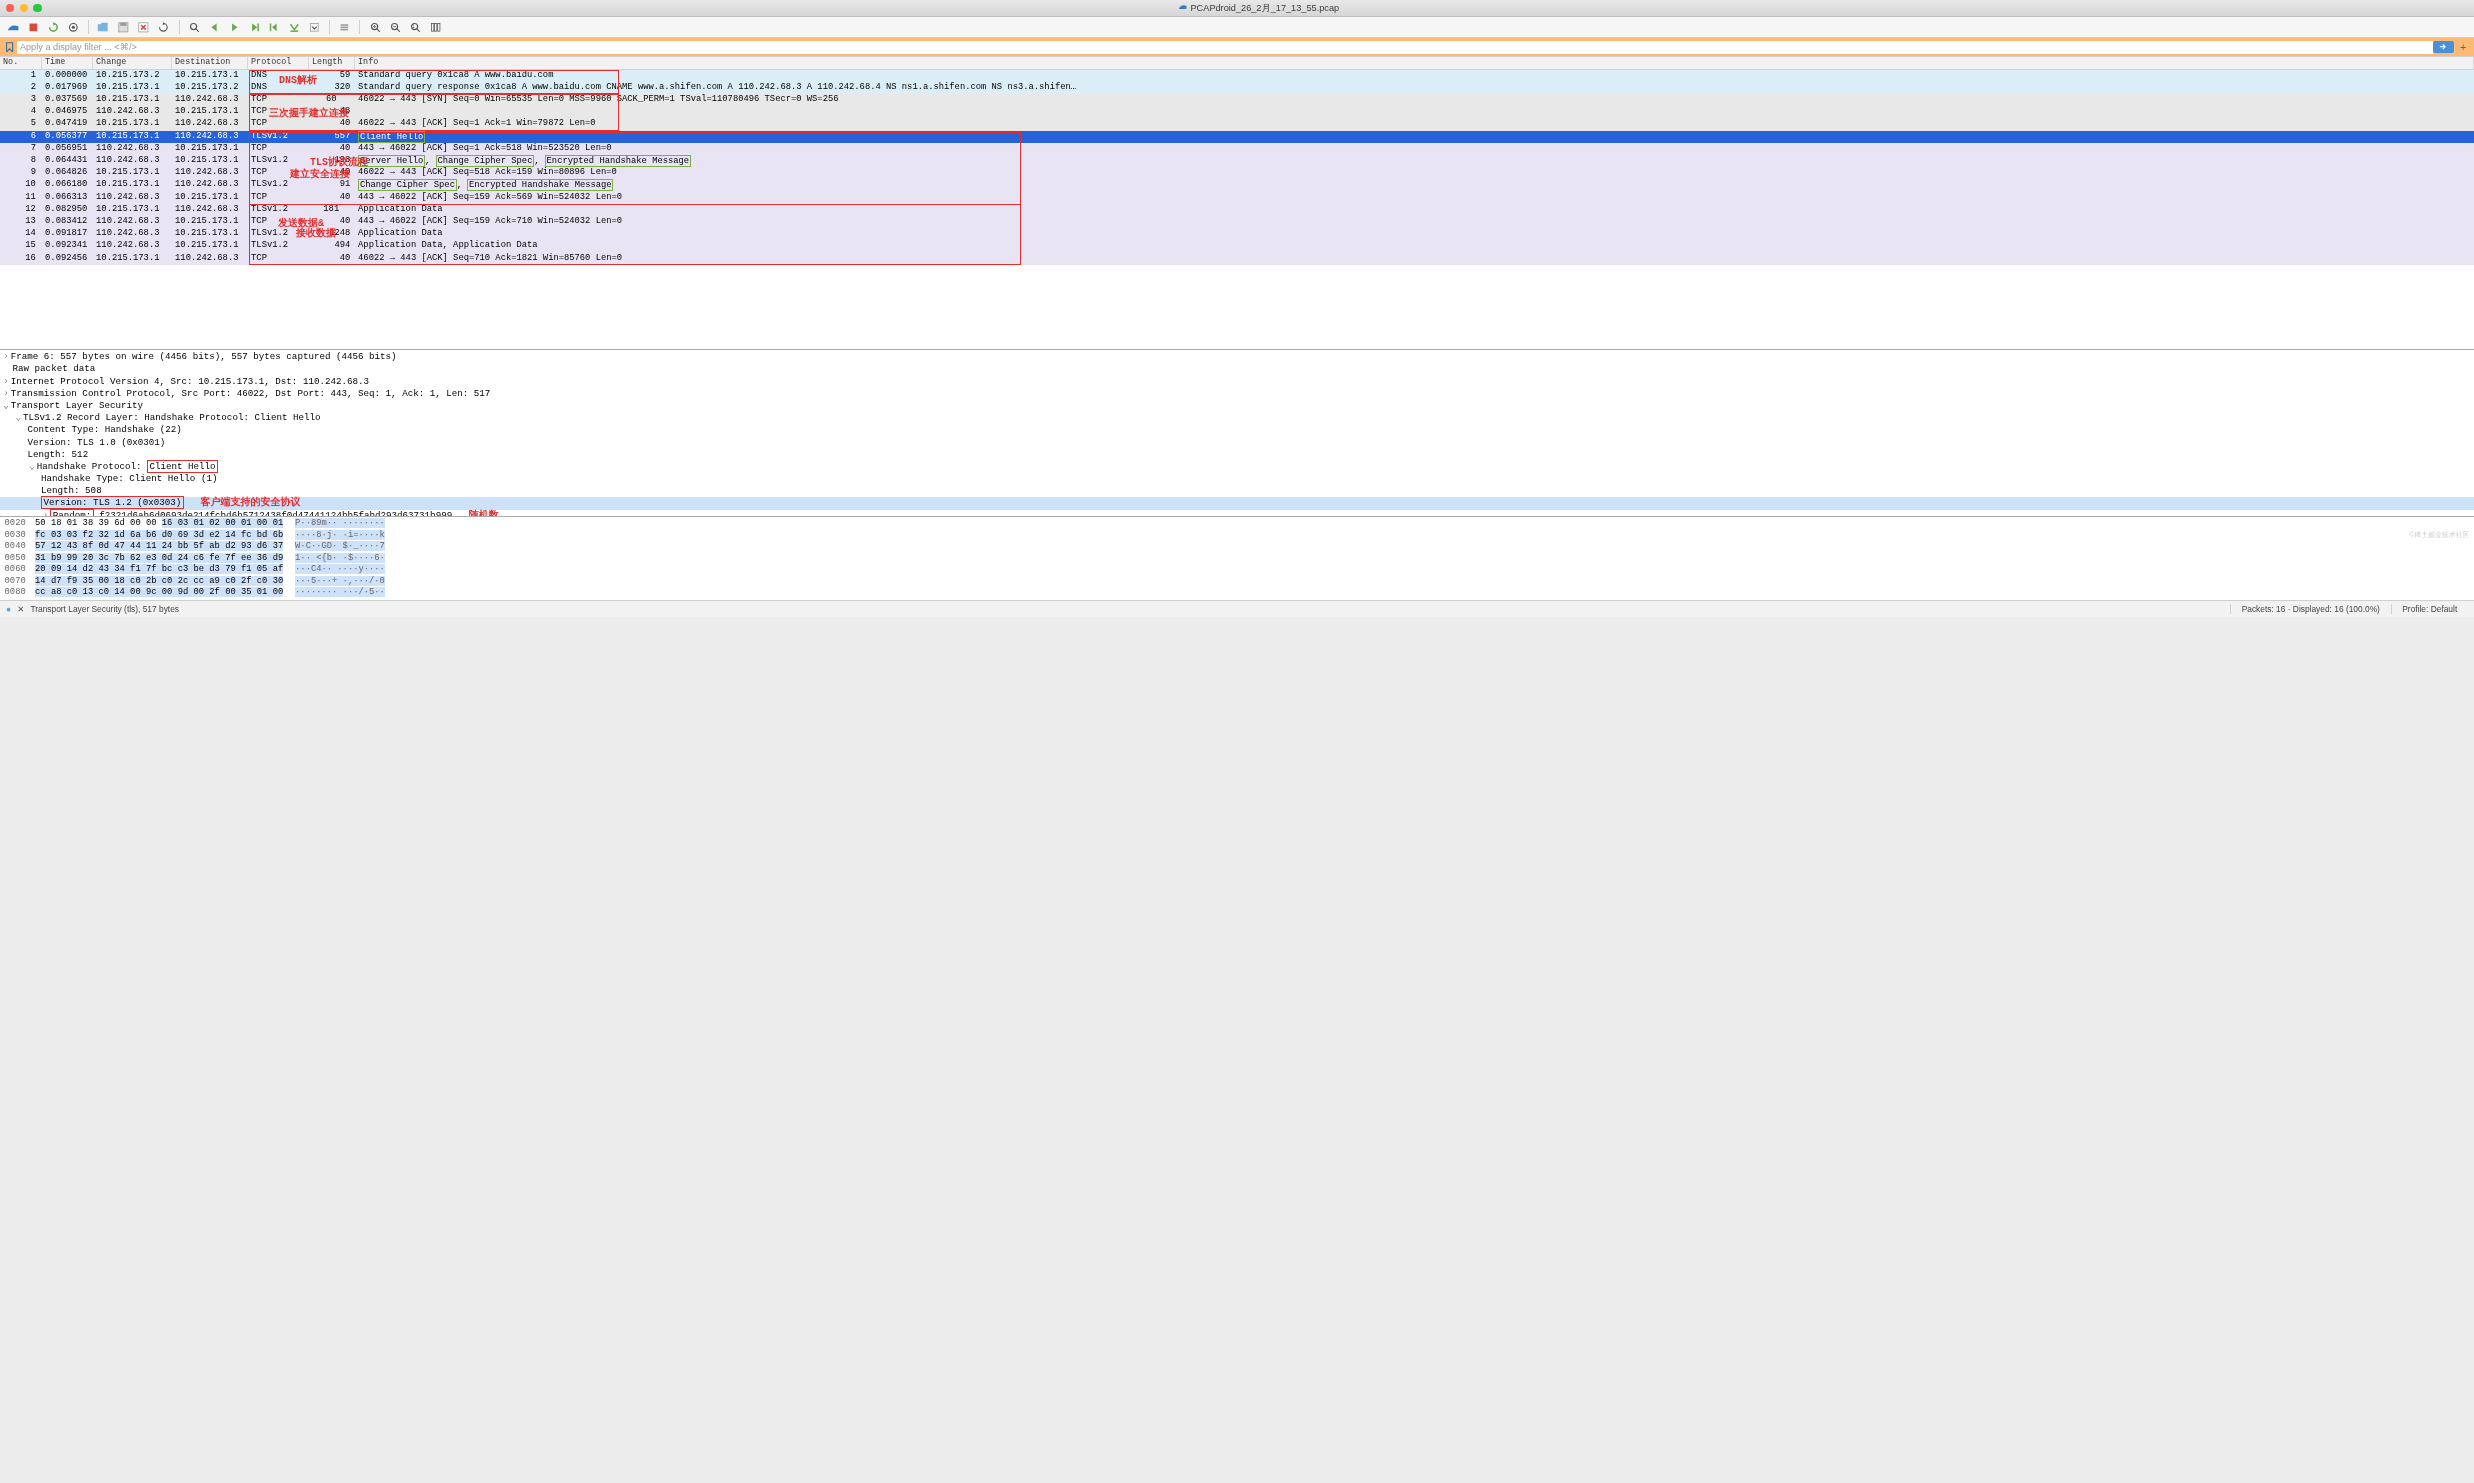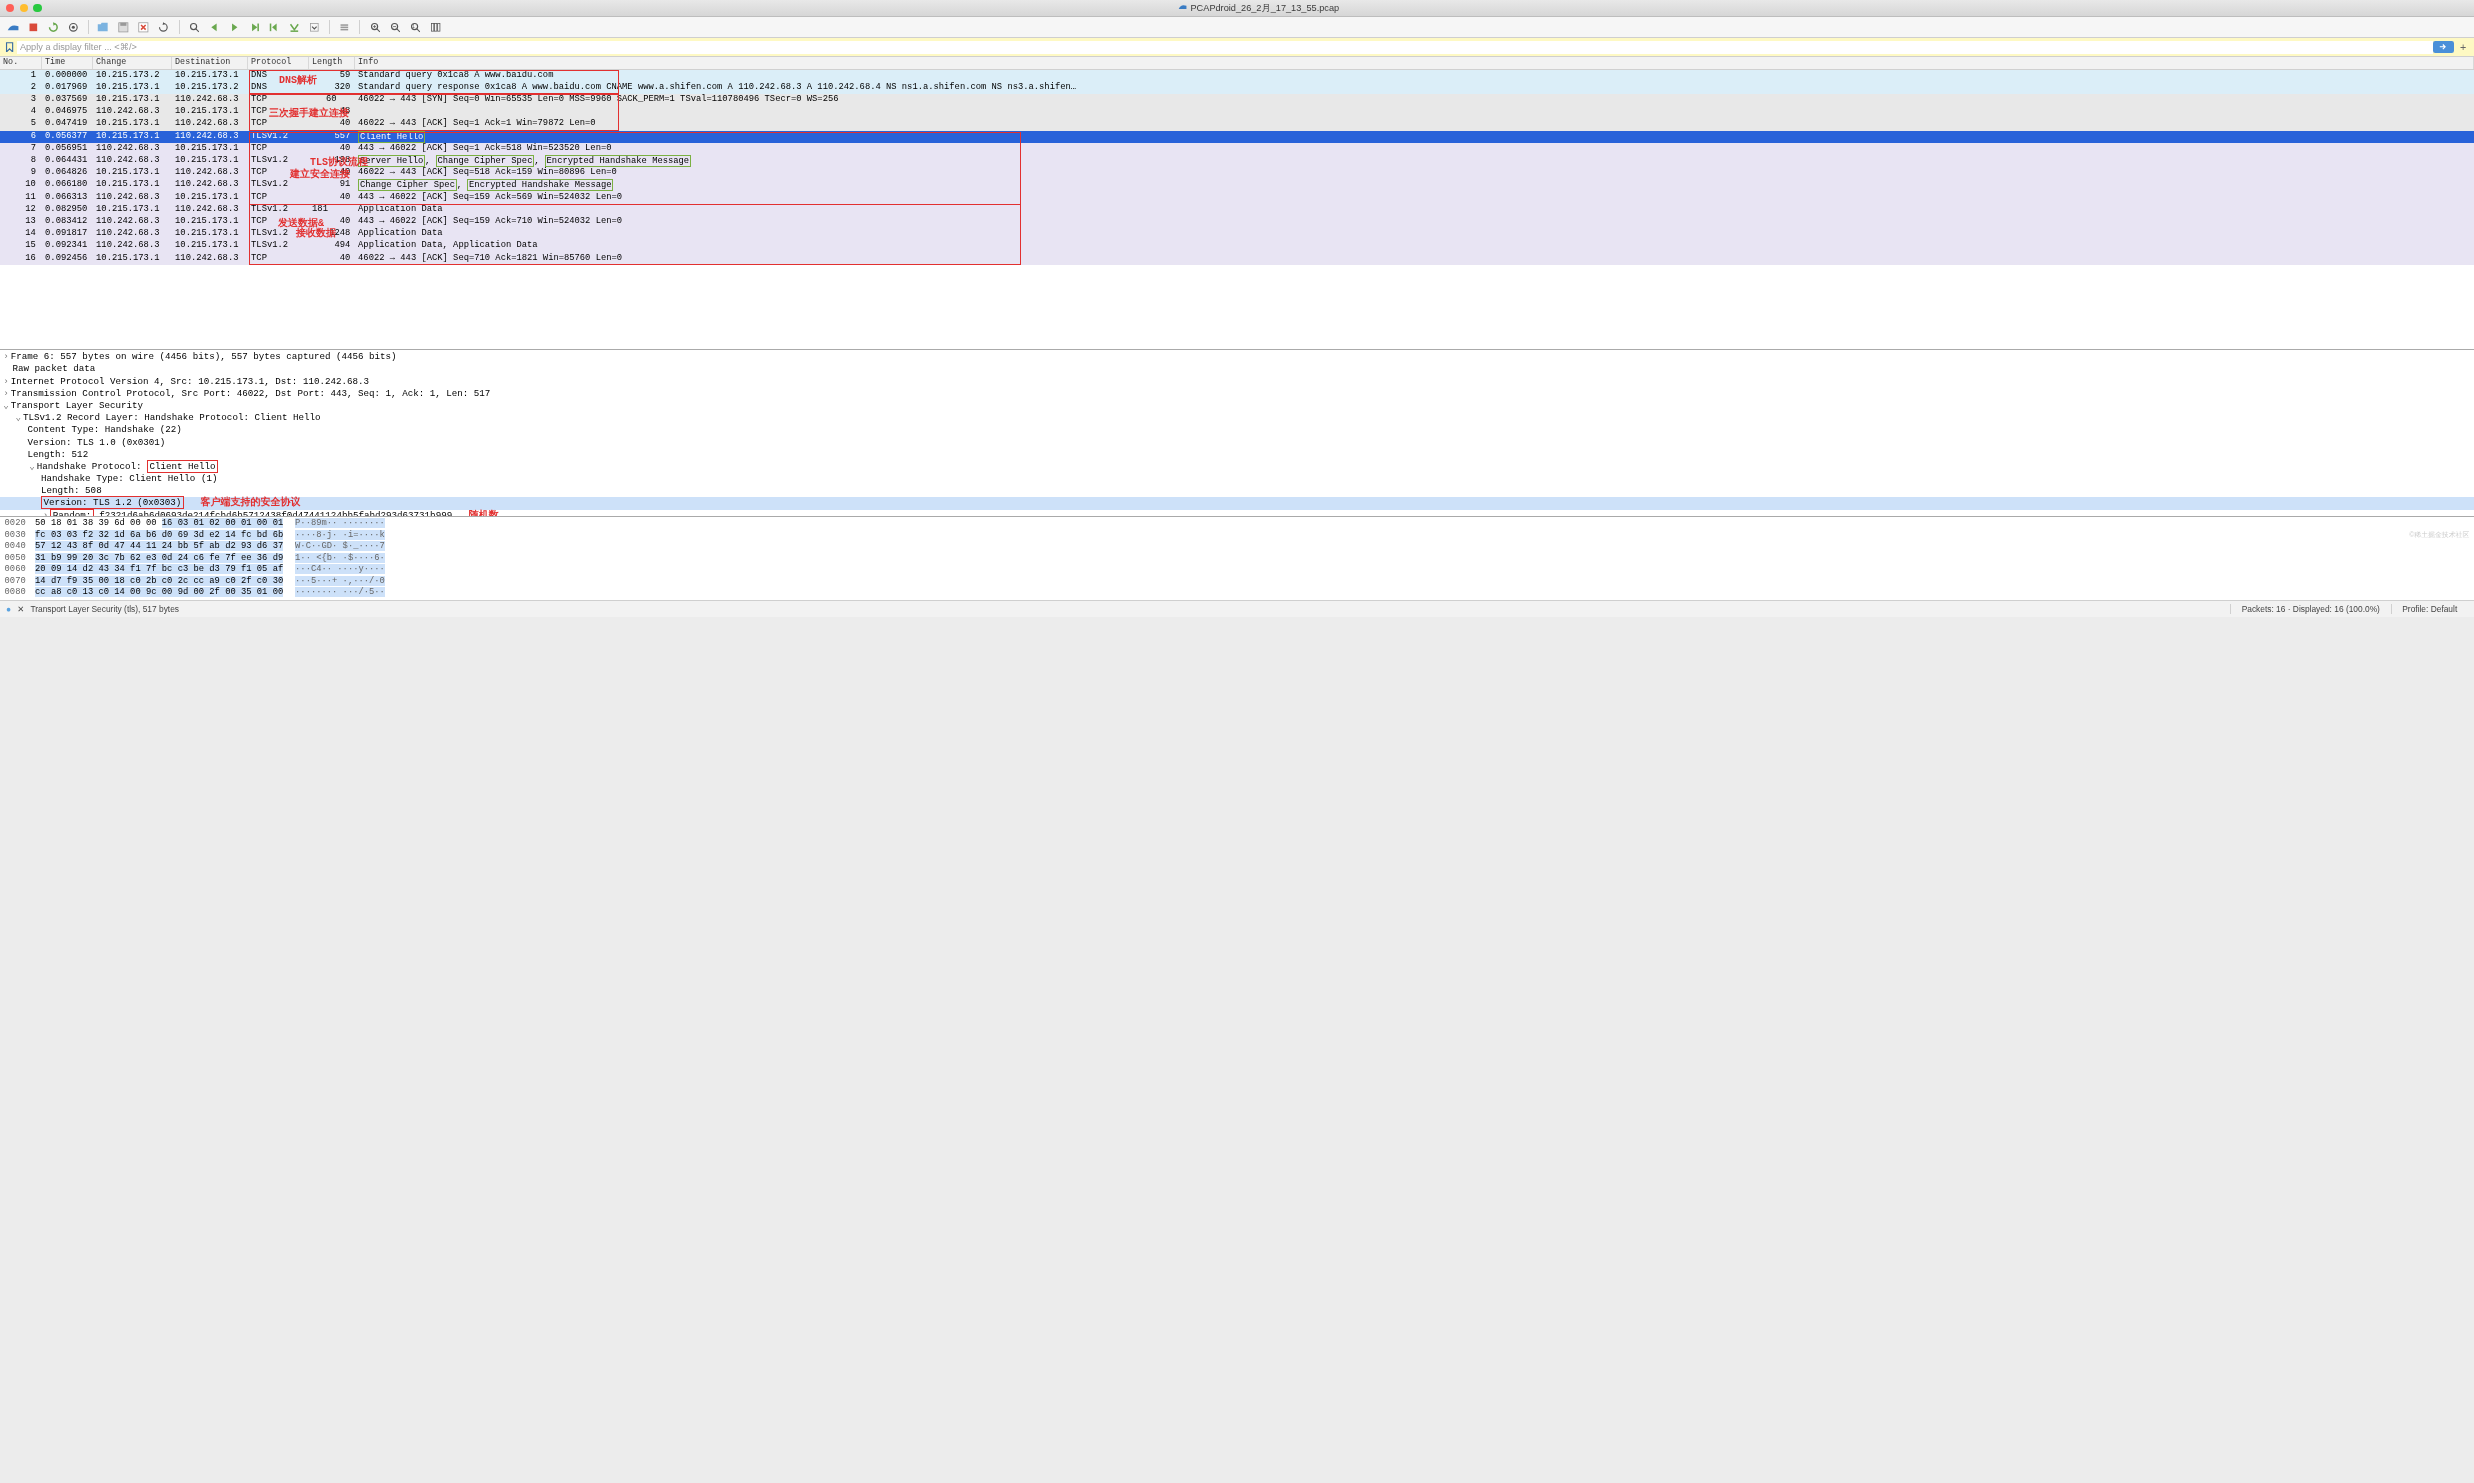--- a/index.html
+++ b/index.html
@@ -13,21 +13,21 @@
 .tl-close{background:#ff5f57;} .tl-min{background:#ffbd2e;} .tl-max{background:#28c940;}
 .title-center{ flex:1; text-align:center; font-size:9.2px; color:#3a3a3a; display:flex; align-items:flex-start; justify-content:center; gap:3.1px;}
 .title-center svg{flex:none;}
 
 
 .toolbar { height:21.4px; background:#f6f6f6; border-bottom:0.8px solid #cfcfcf; display:flex; align-items:center; padding:0 4.6px; gap:3.1px;}
 .tbtn{ width:17px; height:17px; display:flex; align-items:center; justify-content:center; border-radius:2.3px; color:#555;}
 .tsep{ width:0.8px; height:13.7px; background:#d0d0d0; margin:0 3.1px;}
 
 
-.filterbar{ height:18.3px; display:flex; align-items:center; background:#fef9c3; border-bottom:0.8px solid #cfcfcf; padding:0 3.1px;justify-content:flex-end;}
+.filterbar{ height:18.3px; display:flex; align-items:center; background:#fdba74; border-bottom:0.8px solid #cfcfcf; padding:0 3.1px;justify-content:flex-end;}
 .filter-icon{width:13.7px;height:13.7px;display:flex;align-items:center;justify-content:center;color:#3a6ea5;}
 .filter-input{flex:1; border:none; outline:none; font-size:9.2px; padding:1.5px 3.1px; color:#333;}
 .filter-input::placeholder{color:#999;}
 .filter-go{background:#4a90d9;color:#fff;width:21.4px;height:12.2px;border-radius:2.3px;display:flex;align-items:center;justify-content:center;margin-right:1.5px;}
 .filter-plus{color:#666;font-size:10.7px;padding:0 4.6px;}
 
 
 .packet-list{ height:292px; background:#fff; overflow:hidden; position:relative;}
 .collist{ display:grid; grid-template-columns:42px 51px 79px 76px 61px 46px 1fr; }
 .plhdr{ background:#f2f2f2; border-bottom:0.8px solid #d0d0d0; height:13px; font-size:8.4px; color:#333;}
@@ -338,21 +338,21 @@
         <div>TCP</div>
         <div style="text-align:right;padding-right:4.6px;">40</div>
         <div class="info-cell">443 → 46022 [ACK] Seq=159 Ack=569 Win=524032 Len=0</div>
       </div>
       <div class="collist plrow r-tls">
         <div class="no">12</div>
         <div>0.082950</div>
         <div>10.215.173.1</div>
         <div>110.242.68.3</div>
         <div>TLSv1.2</div>
-        <div style="text-align:left;padding-right:4.6px;">181</div>
+        <div style="text-align:center;padding-right:4.6px;">181</div>
         <div class="info-cell">Application Data</div>
       </div>
       <div class="collist plrow r-tls">
         <div class="no">13</div>
         <div>0.083412</div>
         <div>110.242.68.3</div>
         <div>10.215.173.1</div>
         <div>TCP</div>
         <div style="text-align:right;padding-right:4.6px;">40</div>
         <div class="info-cell">443 → 46022 [ACK] Seq=159 Ack=710 Win=524032 Len=0</div>

